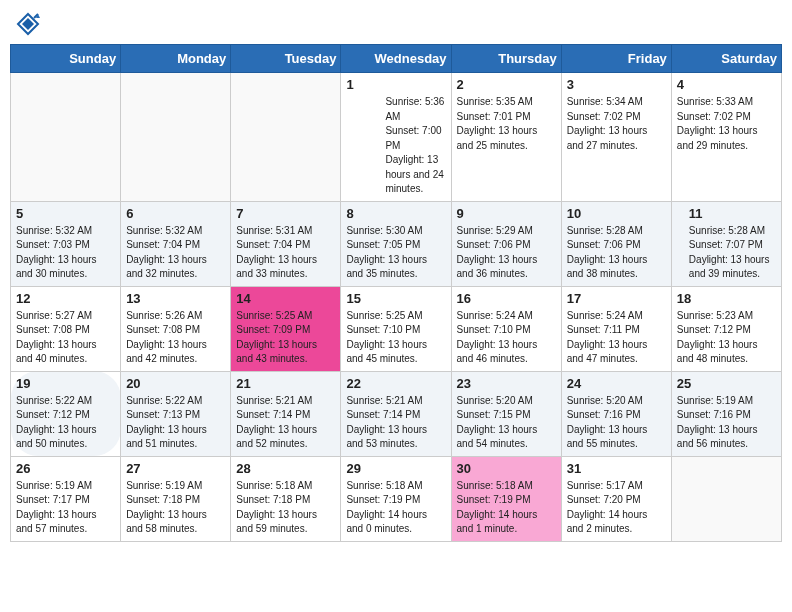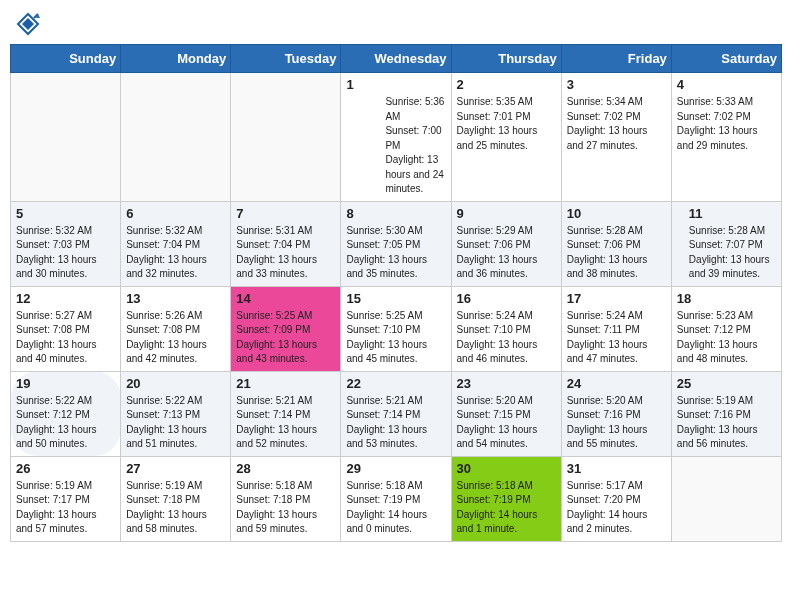--- a/index.html
+++ b/index.html
@@ -301,21 +301,21 @@
           <div class="day-info" style="white-space: pre-line;">Sunrise: 5:18 AM
 Sunset: 7:18 PM
 Daylight: 13 hours and 59 minutes.</div>
         </td>
         <td style="background: rgb(255, 255, 255);">
           <div class="day-num">29</div>
           <div class="day-info" style="white-space: pre-line;">Sunrise: 5:18 AM
 Sunset: 7:19 PM
 Daylight: 14 hours and 0 minutes.</div>
         </td>
-        <td style="background: #84cc16; margin-top: 7px;">
+        <td style="background: #f9a8d4; margin-top: 7px;">
           <div class="day-num">30</div>
           <div class="day-info" style="white-space: pre-line;">Sunrise: 5:18 AM
 Sunset: 7:19 PM
 Daylight: 14 hours and 1 minute.</div>
         </td>
         <td style="background: rgb(255, 255, 255);">
           <div class="day-num">31</div>
           <div class="day-info" style="white-space: pre-line;">Sunrise: 5:17 AM
 Sunset: 7:20 PM
 Daylight: 14 hours and 2 minutes.</div>

